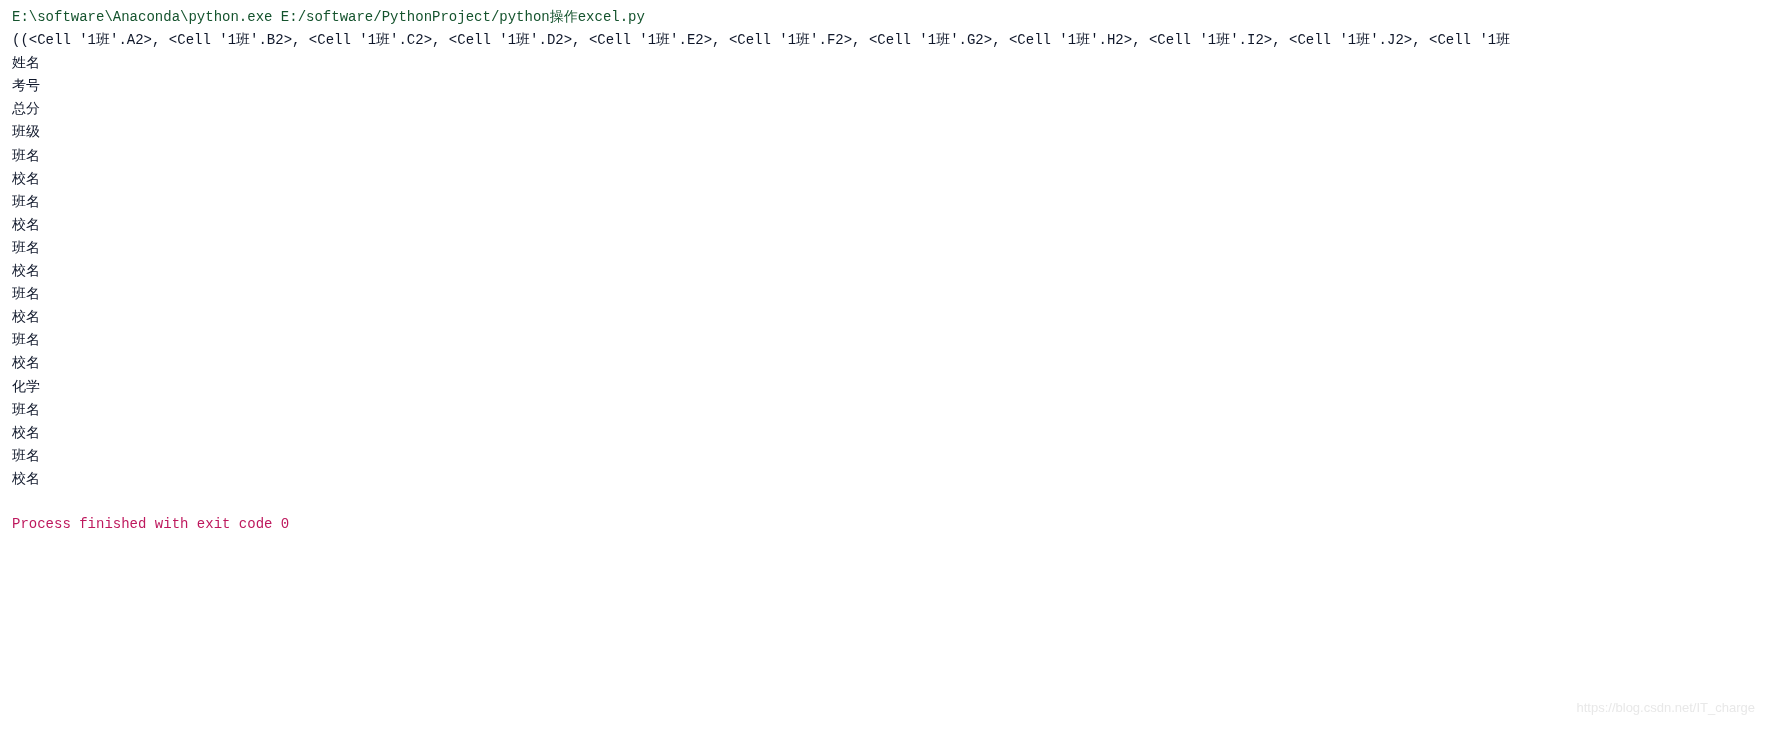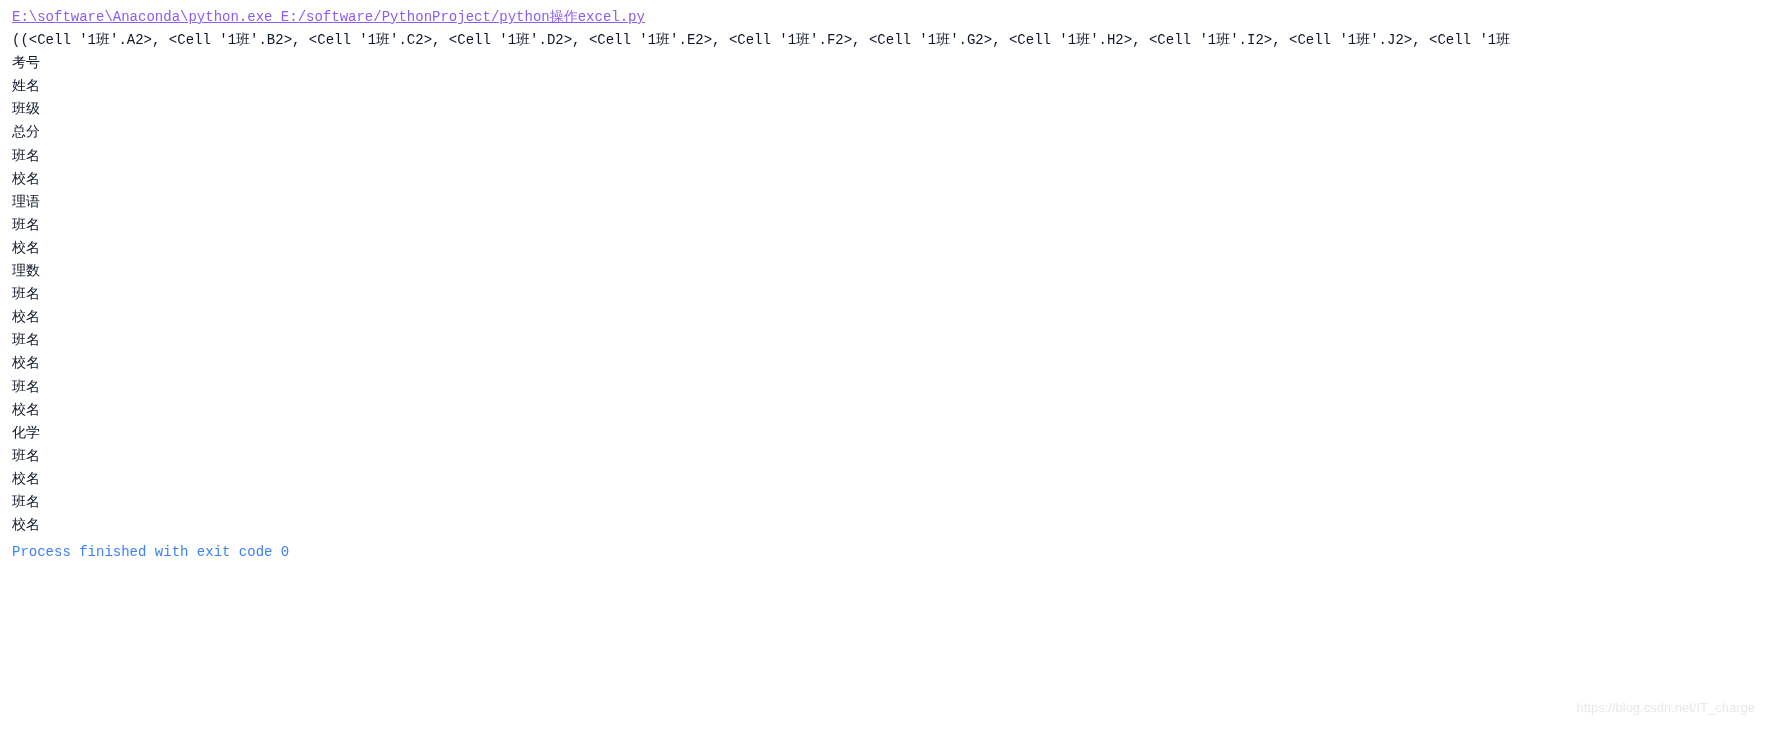--- a/index.html
+++ b/index.html
@@ -14,55 +14,52 @@
       padding: 6px 12px;
       line-height: 1.65;
       white-space: nowrap;
       overflow: hidden;
       color: #000000;
     }
     .console-line {
       white-space: pre;
     }
     .command-line {
-      color: #8b5cf6;
-      text-decoration: underline;
+      color: #14532d;
     }
     .output-line {
       color: #0f172a;
     }
     .process-line {
-      color: #3b82f6;
-      margin-top: 4px;
+      color: #be185d;
+      margin-top: 22px;
     }
     .watermark {
       position: fixed;
       bottom: 14px;
       right: 20px;
       color: #e8e8e8;
       font-size: 13px;
       font-family: sans-serif;
     }
   </style>
 </head>
 <body>
 
 <div class="console-line command-line">E:\software\Anaconda\python.exe E:/software/PythonProject/python操作excel.py</div>
 <div class="console-line output-line">((&lt;Cell '1班'.A2&gt;, &lt;Cell '1班'.B2&gt;, &lt;Cell '1班'.C2&gt;, &lt;Cell '1班'.D2&gt;, &lt;Cell '1班'.E2&gt;, &lt;Cell '1班'.F2&gt;, &lt;Cell '1班'.G2&gt;, &lt;Cell '1班'.H2&gt;, &lt;Cell '1班'.I2&gt;, &lt;Cell '1班'.J2&gt;, &lt;Cell '1班</div>
 <div id="output-container">
+    <div class="console-line output-line">姓名</div>
     <div class="console-line output-line">考号</div>
-    <div class="console-line output-line">姓名</div>
+    <div class="console-line output-line">总分</div>
     <div class="console-line output-line">班级</div>
-    <div class="console-line output-line">总分</div>
     <div class="console-line output-line">班名</div>
     <div class="console-line output-line">校名</div>
-    <div class="console-line output-line">理语</div>
     <div class="console-line output-line">班名</div>
     <div class="console-line output-line">校名</div>
-    <div class="console-line output-line">理数</div>
     <div class="console-line output-line">班名</div>
     <div class="console-line output-line">校名</div>
     <div class="console-line output-line">班名</div>
     <div class="console-line output-line">校名</div>
     <div class="console-line output-line">班名</div>
     <div class="console-line output-line">校名</div>
     <div class="console-line output-line">化学</div>
     <div class="console-line output-line">班名</div>
     <div class="console-line output-line">校名</div>
     <div class="console-line output-line">班名</div>

